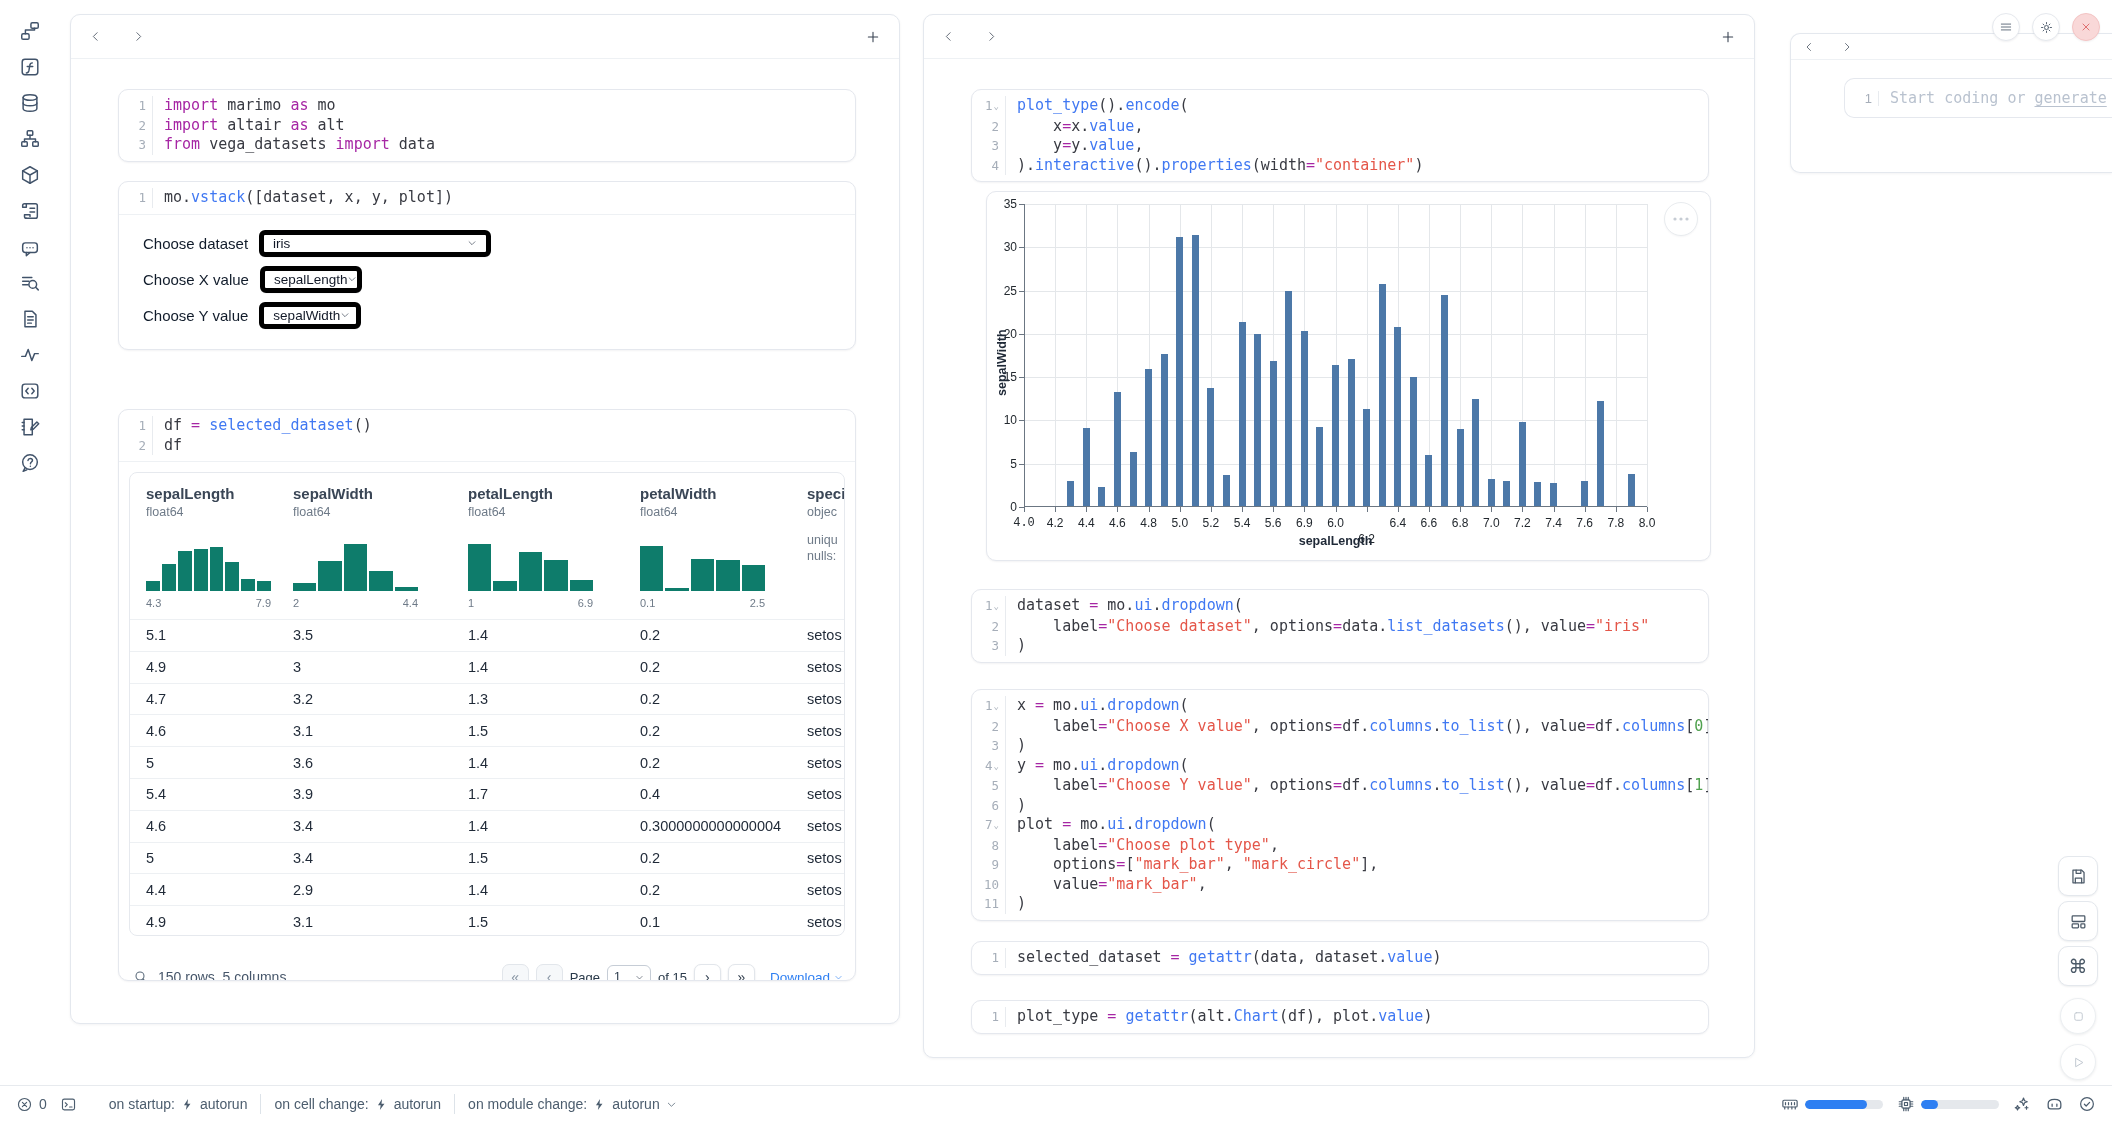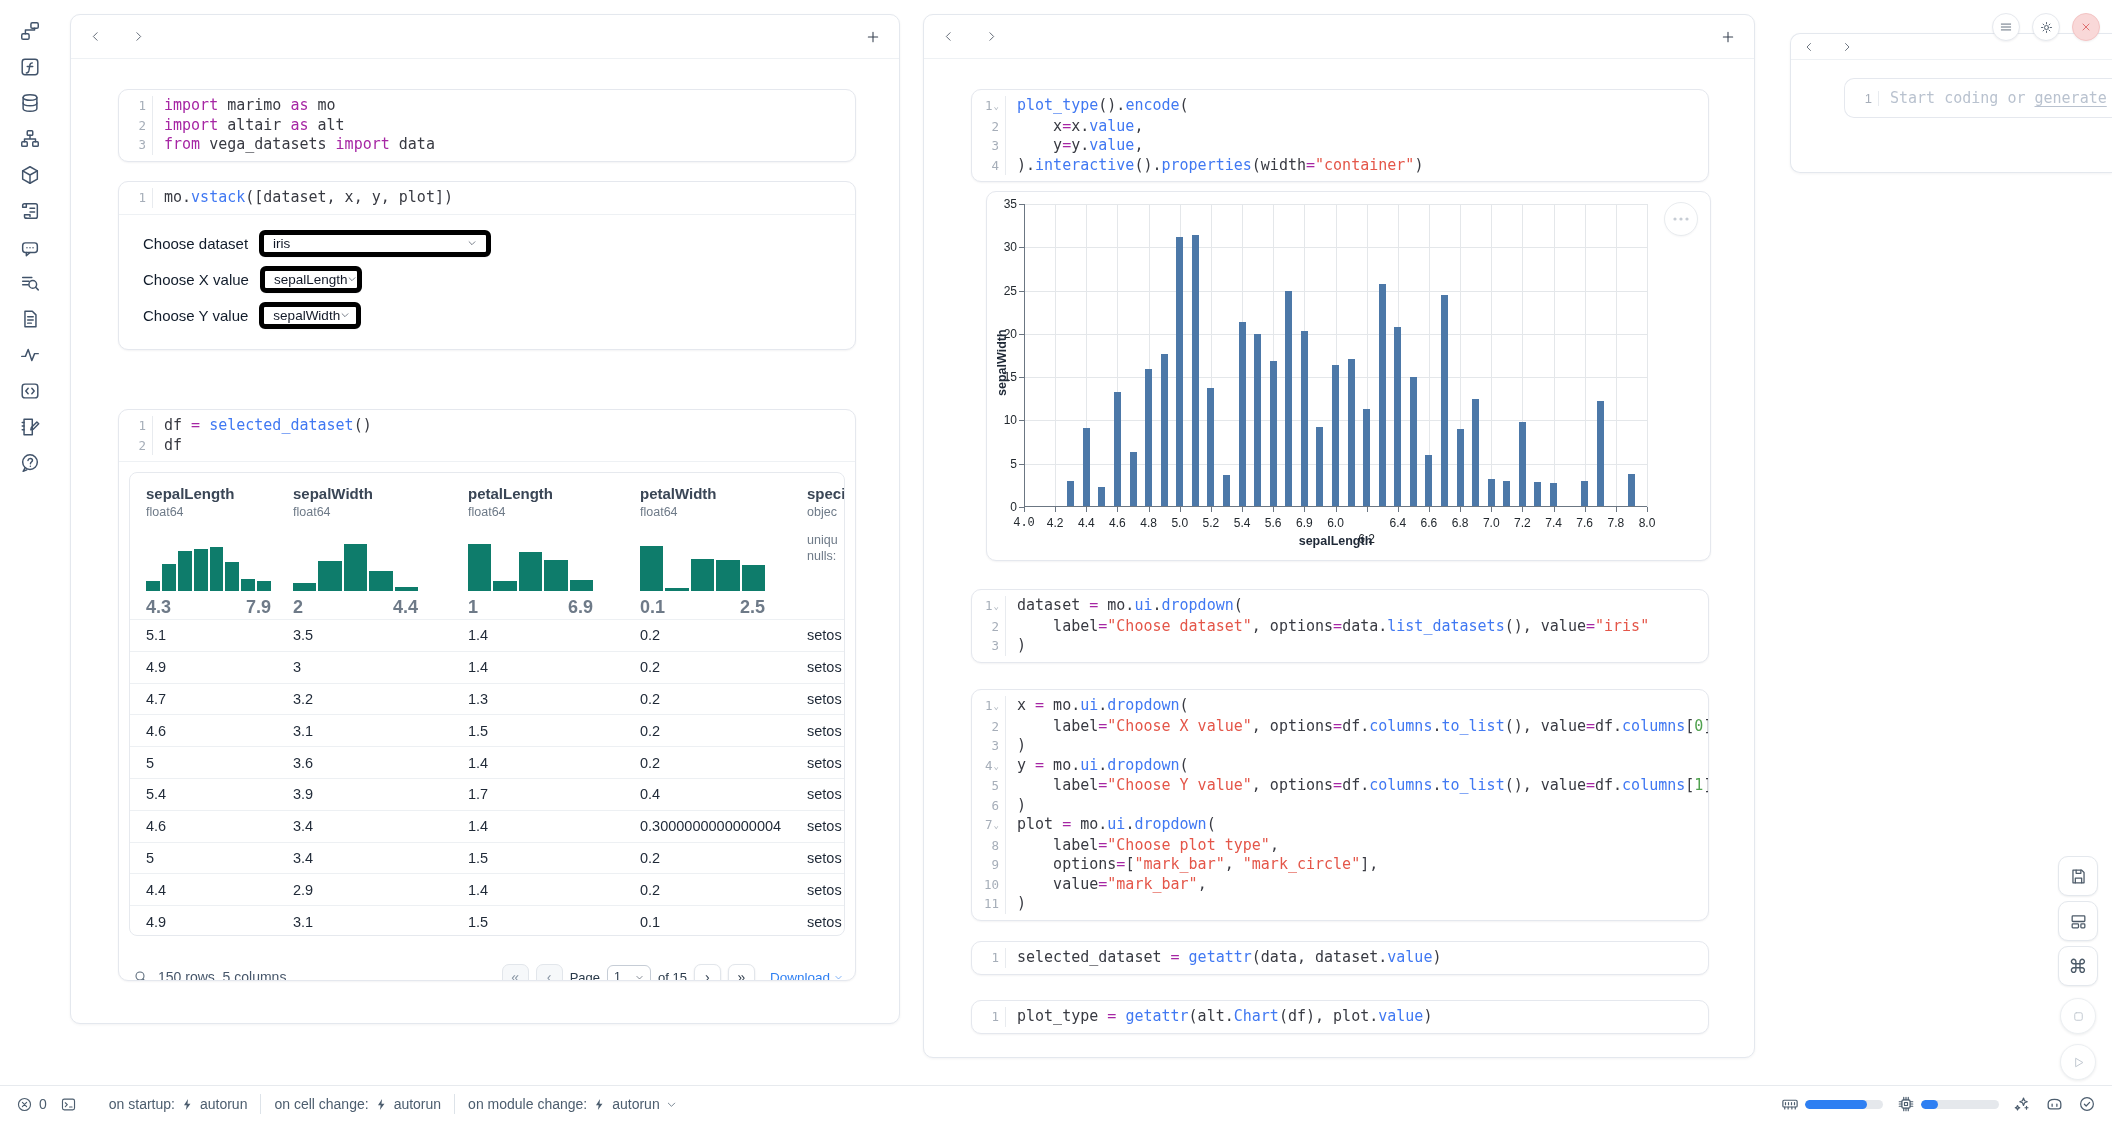--- a/index.html
+++ b/index.html
@@ -56,21 +56,21 @@
   .chev{color:#374151;}
 
   
   .tbox{position:absolute;left:10px;top:62px;width:716px;height:464px;border:1px solid #e6e9ee;border-radius:8px;overflow:hidden;background:#fff;}
   .thead-col{position:absolute;top:12px;width:132px;}
   .col-name{font-size:15px;font-weight:bold;color:#3a4656;white-space:nowrap;}
   .col-type{font-size:12.5px;color:#6e7a88;margin-top:3px;white-space:nowrap;}
   .col-extra{font-size:12.5px;color:#6e7a88;margin-top:2px;white-space:nowrap;}
   .hist{position:absolute;top:54px;height:64px;width:125px;display:flex;align-items:flex-end;gap:2px;}
   .hb{flex:1;background:#0e7c6b;}
-  .mm{position:absolute;top:124px;width:125px;display:flex;justify-content:space-between;font-size:18px;color:#6e7a88;font-weight:bold;}
+  .mm{position:absolute;top:124px;width:125px;display:flex;justify-content:space-between;font-size:11px;color:#6e7a88;}
   .trows{position:absolute;top:146px;left:0;right:0;}
   .trow{height:31.8px;border-top:1px solid #edf0f3;position:relative;}
   .td{position:absolute;top:50%;transform:translateY(-50%);font-size:14.5px;color:#1f2937;white-space:nowrap;}
   .tfoot{position:absolute;left:14px;right:12px;top:538px;height:30px;display:flex;align-items:center;gap:9px;margin-top:14px;}
   .tsummary{font-size:14px;color:#46566a;}
   .pg{margin-left:auto;display:flex;align-items:center;gap:7px;font-size:13px;color:#2a3a4a;}
   .pgbtn{width:27px;height:27px;border:1px solid #e2e6eb;border-radius:7px;display:flex;align-items:center;justify-content:center;font-size:14px;color:#8794a3;background:#f6f8fa;cursor:pointer;}
   .pgbtn.raised{background:#fff;box-shadow:0 1px 2px rgba(16,24,40,.12);color:#323f4f;}
   .psel{width:44px;height:24px;border:1px solid #c6cdd6;border-radius:6px;background:#fff;display:inline-flex;align-items:center;justify-content:space-between;padding:0 6px;font-size:12.5px;cursor:pointer;}
   .dl{color:#2e7ff2;font-size:13.5px;display:flex;align-items:center;gap:4px;margin-left:8px;cursor:pointer;}

